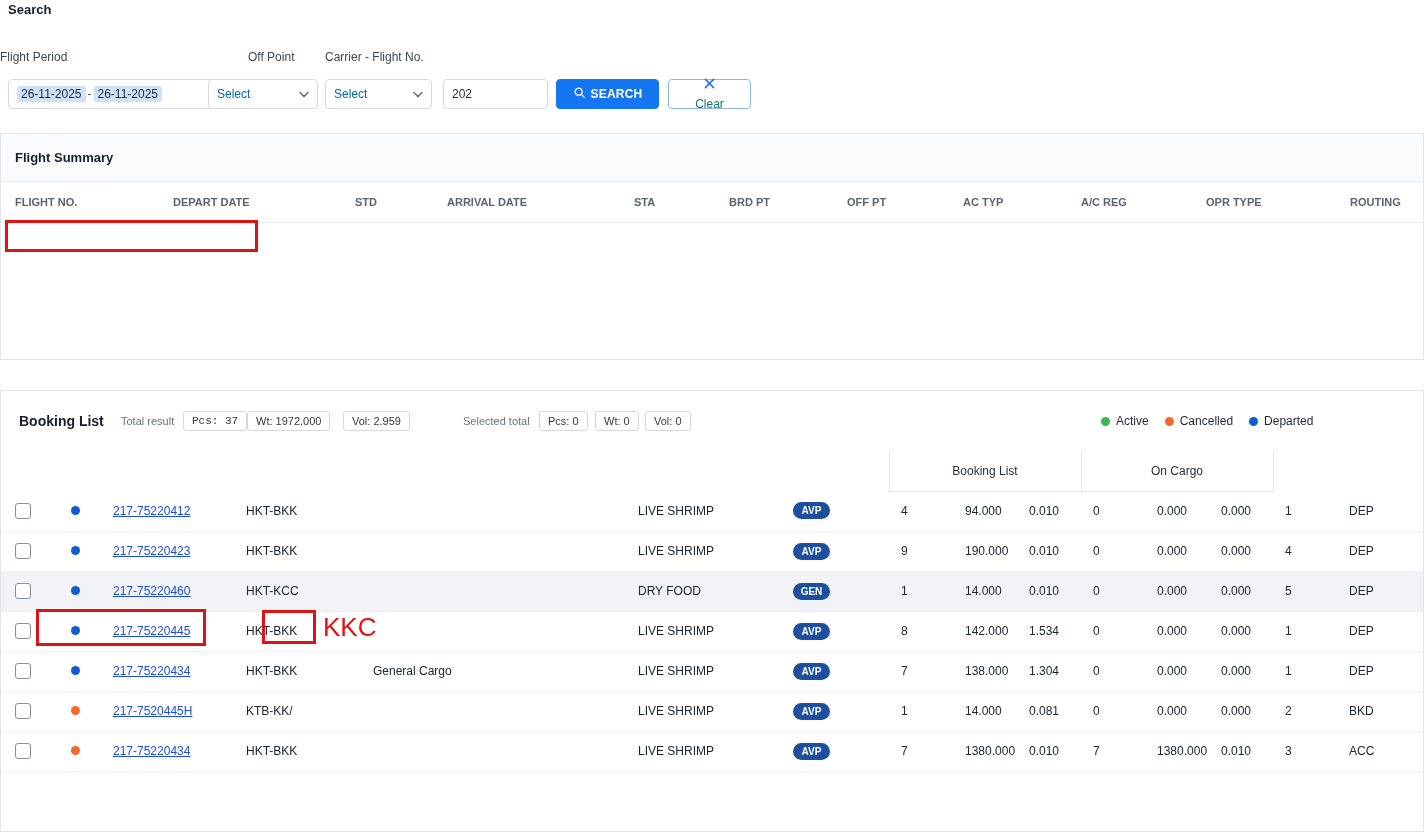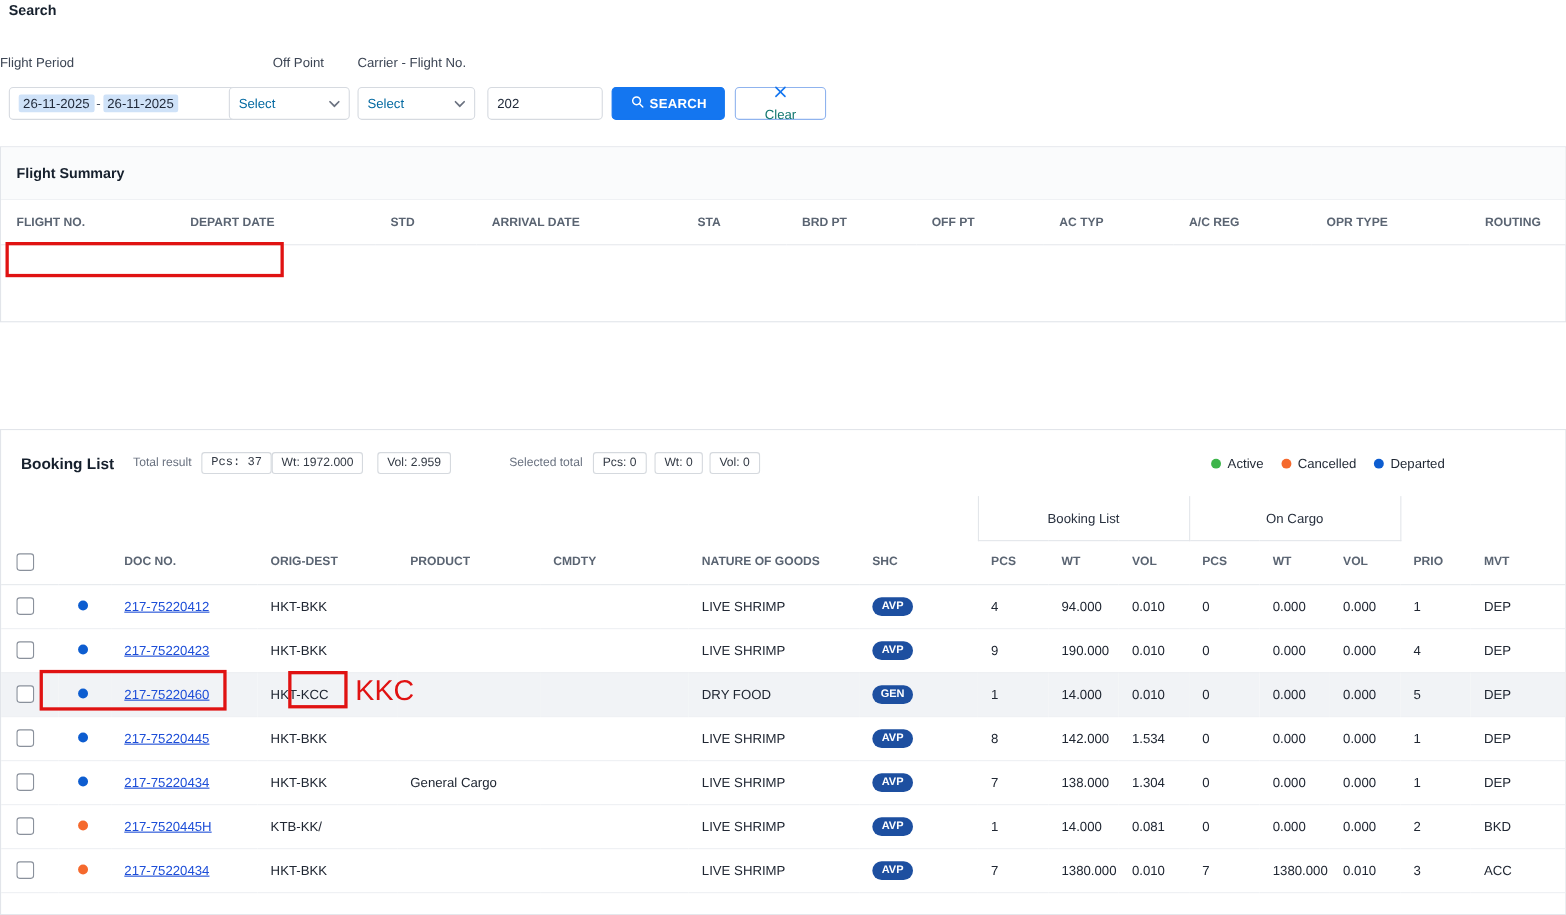--- a/index.html
+++ b/index.html
@@ -18,21 +18,21 @@
   .select { justify-content: space-between; color: #0369a1; cursor: pointer; }
   .sel-off { left: 208px; width: 110px; }
   .sel-carrier { left: 325px; width: 107px; }
   .text-input { position: absolute; top: 79px; left: 443px; width: 105px; height: 30px; border: 1px solid #d6dae0; border-radius: 4px; font-size: 12px; padding: 0 8px; color: #1f2838; font-family: "Liberation Sans", sans-serif; }
   .btn { position: absolute; top: 79px; height: 30px; border-radius: 4px; display: flex; align-items: center; justify-content: center; gap: 5px; font-size: 12px; cursor: pointer; font-family: "Liberation Sans", sans-serif; }
   .btn-search { left: 556px; width: 103px; background: #1476f0; border: 1px solid #1476f0; color: #fff; font-weight: 600; letter-spacing: .2px; }
   .btn-clear { left: 668px; width: 83px; background: #fff; border: 1px solid #8fb3ee; color: #0f766e; flex-direction: column; }
 
   
   .panel { position: absolute; left: 0; width: 1424px; background: #fff; border: 1px solid #e2e5ea; }
-  .panel-flight { top: 133px; height: 160px; }
+  .panel-flight { top: 133px; height: 227px; }
   .panel-booking { top: 390px; height: 442px; }
   .panel-title { height: 48px; display: flex; align-items: center; padding: 0 14px; font-size: 13px; font-weight: 700; color: #16202d; background: #fafbfc; border-bottom: 1px solid #eef0f3; }
 
   table { width: 100%; border-collapse: collapse; table-layout: fixed; }
   th { text-align: left; font-weight: 600; font-size: 11px; color: #5a6472; }
   td { font-size: 12px; color: #202733; }
 
   
   .ft-table thead th { height: 40px; padding-left: 14px; border-bottom: 1px solid #e6e9ed; background: #fff; }
   .ft-table tbody td { height: 30px; padding-left: 14px; border-bottom: 1px solid #eef0f3; }
@@ -213,38 +213,20 @@
           <col style="width:64px">
           <col>
       </colgroup>
       <thead>
         <tr class="group-row">
           <th colspan="8"></th>
           <th colspan="3" class="group-cell g-booking">Booking List</th>
           <th colspan="3" class="group-cell g-onhand">On Cargo</th>
           <th colspan="2"></th>
         </tr>
-        <tr class="cols-row">
-          <th class="col-check"><input type="checkbox" class="cb" style=""></th>
-          <th class="col-dot"></th>
-          <th>DOC NO.</th>
-          <th>ORIG-DEST</th>
-          <th>PRODUCT</th>
-          <th>CMDTY</th>
-          <th>NATURE OF GOODS</th>
-          <th>SHC</th>
-          <th>PCS</th>
-          <th>WT</th>
-          <th>VOL</th>
-          <th>PCS</th>
-          <th>WT</th>
-          <th>VOL</th>
-          <th>PRIO</th>
-          <th>MVT</th>
-        </tr>
       </thead>
       <tbody>
         <tr>
           <td class="col-check"><input type="checkbox" class="cb" style=""></td>
           <td class="col-dot"><span class="dot" style="background-color: rgb(13, 93, 208);"></span></td>
           <td><a class="doc-link" href="#">217-75220412</a></td>
           <td>HKT-BKK</td>
           <td></td>
           <td></td>
           <td>LIVE SHRIMP</td>

